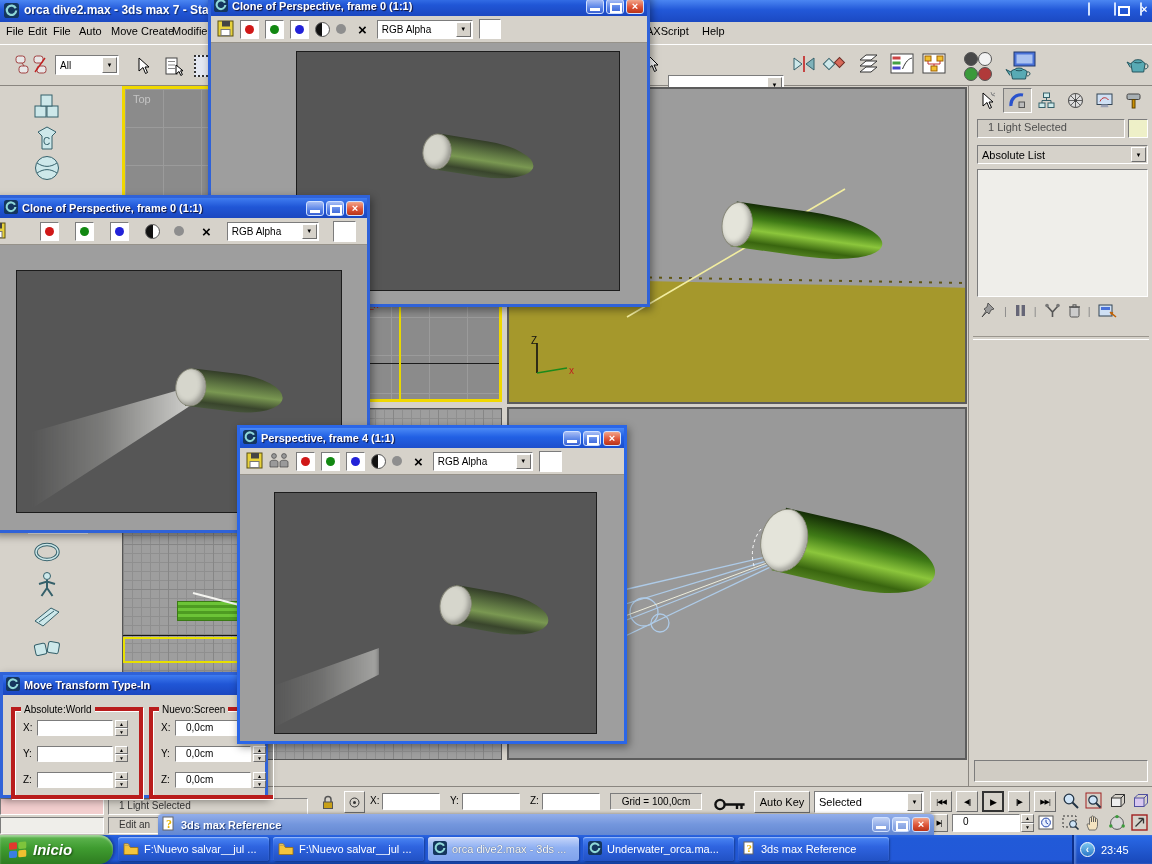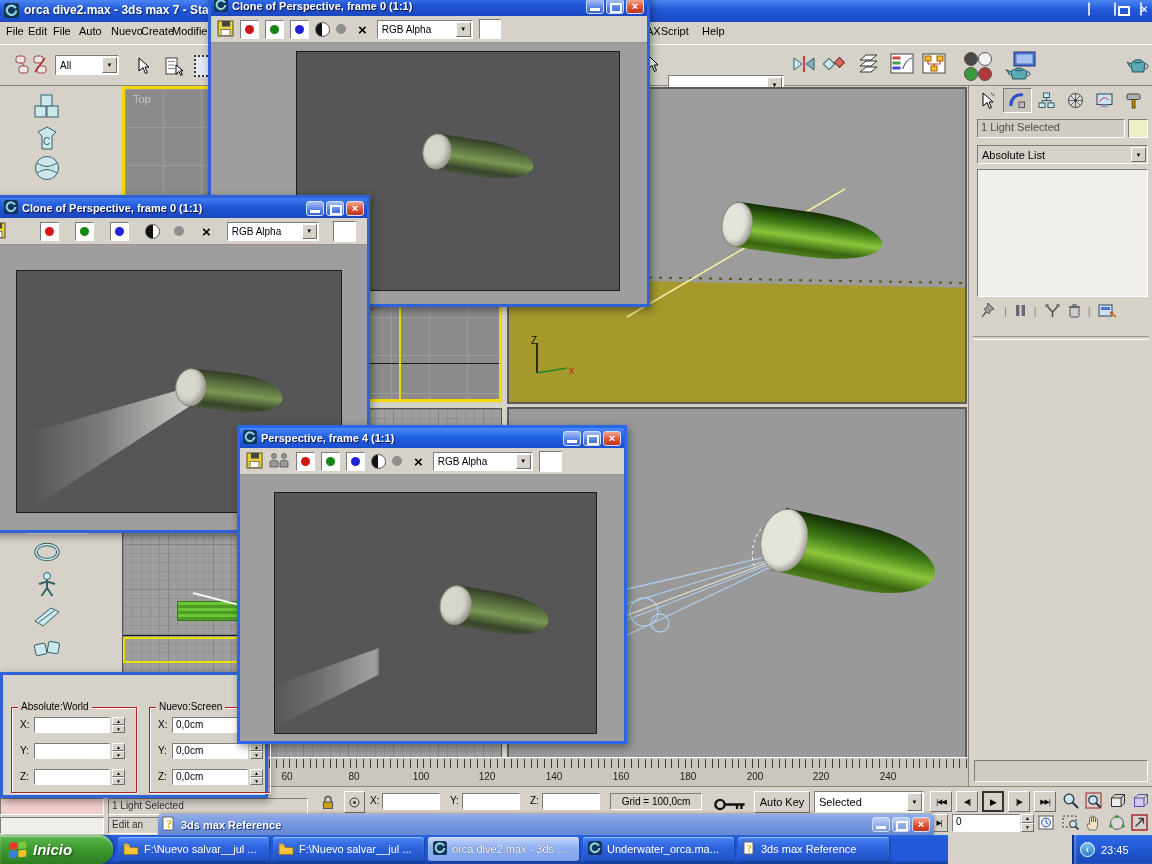--- a/index.html
+++ b/index.html
@@ -24,24 +24,24 @@
   .fw{position:absolute;border:3px solid #2f62d8;background:#d6d2ca;box-shadow:2px 3px 8px rgba(0,0,0,.4);box-sizing:border-box}
   .fwti{height:20px;display:flex;align-items:center;padding:0 3px;background:linear-gradient(#3f7cf0,#2056d6 45%,#1b47c0)}
   .fwti .t{flex:1;color:#fff;font-weight:bold;font-size:11px;white-space:nowrap;overflow:hidden;margin-left:4px;text-shadow:1px 1px 1px #113}
   .vt{position:absolute;left:0;right:0;height:27px;background:#d6d2ca;border-bottom:1px solid #96928a;display:flex;align-items:center;padding-left:6px;gap:6px;box-sizing:border-box}
   .chan{width:17px;height:17px;border:1px solid;border-color:#7c7c7c #fff #fff #7c7c7c;background:#fff;display:flex;align-items:center;justify-content:center;flex:none}
   .dot{width:9px;height:9px;border-radius:50%}
   .mono{width:13px;height:13px;border-radius:50%;background:linear-gradient(90deg,#111 50%,#fff 50%);border:1px solid #555;flex:none}
   .alpha{width:10px;height:10px;border-radius:50%;background:#8e8e8e;flex:none}
   .cb{position:relative;border:1px solid;border-color:#7c7c7c #fff #fff #7c7c7c;background:#fff;font-size:10px;display:flex;align-items:center;padding-left:4px;box-sizing:border-box}
   .cb .ar{position:absolute;right:1px;top:1px;bottom:1px;width:15px;background:#d6d2ca;border:1px solid;border-color:#fff #6e6e6e #6e6e6e #fff;display:flex;align-items:center;justify-content:center;font-size:6px;box-sizing:border-box}
-  .fld{border:1px solid;border-color:#7c7c7c #fff #fff #7c7c7c;background:#fff;font-size:10px;padding:1px 3px;box-sizing:border-box;white-space:nowrap;overflow:hidden}
+  .fld{border:1px solid;border-color:#7c7c7c #fff #fff #7c7c7c;background:#fff;font-size:10px;padding:1px 10px;box-sizing:border-box;white-space:nowrap;overflow:hidden}
   .spin{width:13px;display:flex;flex-direction:column;box-sizing:border-box}
   .spin div{flex:1;border:1px solid;border-color:#fff #6e6e6e #6e6e6e #fff;background:#d6d2ca;font-size:5px;line-height:6px;text-align:center;box-sizing:border-box}
-  .gb{position:absolute;border:1px solid #b91c1c;box-shadow:1px 1px 0 #fff,inset 1px 1px 0 #fff}
+  .gb{position:absolute;border:4px solid #b91c1c;box-shadow:1px 1px 0 #fff,inset 1px 1px 0 #fff}
   .lg{position:absolute;top:-7px;left:6px;background:#d6d2ca;padding:0 3px;font-size:10px;white-space:nowrap}
   
   .gridA{background-color:#8b8b8b;background-image:linear-gradient(#9b9b9b 1px,transparent 1px),linear-gradient(90deg,#9b9b9b 1px,transparent 1px);background-size:38px 38px}
   .gridB{background-color:#9e9e9e;background-image:linear-gradient(#868686 1px,transparent 1px),linear-gradient(90deg,#868686 1px,transparent 1px),linear-gradient(#8f8f8f 1px,transparent 1px),linear-gradient(90deg,#8f8f8f 1px,transparent 1px);background-size:45px 45px,45px 45px,9px 9px,9px 9px}
   
   .cyl{position:absolute}
   .cyl .body{position:absolute;left:12px;top:0;right:0;bottom:0;border-radius:0 50% 50% 0/0 50% 50% 0;
     background:linear-gradient(#142c06,#3f7a16 32%,#8cc63c 58%,#39650f 85%,#507f1f)}
   .cyl .cap{position:absolute;left:0;top:0;height:100%;border-radius:50%;background:#e4e4da;border:1px solid #88887a;
     box-shadow:inset -3px -2px 5px rgba(0,0,0,.3);box-sizing:border-box}
@@ -74,21 +74,21 @@
     <span class="a wb" style="left:1086px;top:3px"><span class="g-min"></span></span>
     <span class="a wb" style="left:1108px;top:3px"><span class="g-max"></span></span>
     <span class="a wb cl" style="left:1130px;top:3px"><span class="g-x">×</span></span>
   </div>
 
   <div class="a" style="left:0;top:22px;width:1152px;height:22px;background:#d6d2ca">
     <span class="menu-i" style="left:6px">File</span>
     <span class="menu-i" style="left:28px">Edit</span>
     <span class="menu-i" style="left:53px">File</span>
     <span class="menu-i" style="left:79px">Auto</span>
-    <span class="menu-i" style="left:111px">Nuevo</span>
+    <span class="menu-i" style="left:111px">Move</span>
     <span class="menu-i" style="left:141px">Create</span>
     <span class="menu-i" style="left:172px">Modifier</span>
     <span class="menu-i" style="left:646px">AXScript</span>
     <span class="menu-i" style="left:702px">Help</span>
   </div>
 
   <div class="a" style="left:0;top:44px;width:1152px;height:42px;background:#d6d2ca;border-top:1px solid #fff;border-bottom:1px solid #8a8680;box-sizing:border-box">
     <span class="tbtn" style="left:14px;top:9px">
       <svg width="16" height="22">
           <rect x="2" y="2" width="9" height="7" rx="2.5" fill="#e8e8e8" stroke="#a04040"></rect>
@@ -391,33 +391,20 @@
       <span><svg width="19" height="15">
             <rect x="1" y="2" width="13" height="11" fill="#cfe0f4" stroke="#345"></rect>
             <rect x="3" y="4" width="9" height="3" fill="#4a72d8"></rect>
             <path d="M12 9l6 5M14.8 9.2l-2.2 2.2" stroke="#c06000" stroke-width="1.6"></path>
           </svg></span>
     </div>
     <div class="a" style="left:4px;top:250px;width:176px;height:2px;border-top:1px solid #9a968e;border-bottom:1px solid #fff"></div>
     <div class="a s" style="left:5px;top:674px;width:174px;height:22px;background:#d0ccc4"></div>
   </div>
 
-  <div class="a" style="left:122px;top:757px;width:846px;height:29px;background:#cbc7bf;border-top:1px solid #fff">
-    <div class="a" style="left:0;top:1px;width:846px;height:9px;background:repeating-linear-gradient(90deg,#3e3e3e 0 1px,transparent 1px 6.7px)"></div>
-    <span class="ticklbl" style="left:165px">60</span>
-    <span class="ticklbl" style="left:232px">80</span>
-    <span class="ticklbl" style="left:299px">100</span>
-    <span class="ticklbl" style="left:365px">120</span>
-    <span class="ticklbl" style="left:432px">140</span>
-    <span class="ticklbl" style="left:499px">160</span>
-    <span class="ticklbl" style="left:566px">180</span>
-    <span class="ticklbl" style="left:633px">200</span>
-    <span class="ticklbl" style="left:699px">220</span>
-    <span class="ticklbl" style="left:766px">240</span>
-  </div>
 
   <div class="a" style="left:0;top:786px;width:1152px;height:49px;background:#d6d2ca;border-top:1px solid #8a8680">
     <div class="a fld" style="left:0;top:11px;width:104px;height:17px;background:#f2cece"></div>
     <div class="a fld" style="left:0;top:30px;width:104px;height:17px;background:#efeeea"></div>
     <div class="a fld" style="left:108px;top:11px;width:200px;height:17px;background:#d6d2ca;color:#333">
       <span>1 Light Selected</span>
     </div>
     <div class="a fld" style="left:108px;top:30px;width:200px;height:17px;background:#d6d2ca;color:#333">
       <span>Edit an</span>
     </div>
@@ -623,20 +610,30 @@
     <div class="a" style="left:21px;top:72px;width:324px;height:241px;background:#565656;border:1px solid #1c1c1c;overflow:hidden">
       <div class="beam" style="left:14px;top:110px;width:162px;height:128px;clip-path:polygon(100% 4%,0 40%,0 100%,100% 18%)"></div>
       <div class="cyl dull" style="left:158px;top:102px;width:108px;height:38px;transform:rotate(7deg)">
         <div class="body"></div>
           <div class="cap" style="width:31px"></div>
       </div>
     </div>
   </div>
 
   <div class="fw" style="left:0;top:672px;width:268px;height:126px;z-index:25">
+    <div class="fwti">
+      <span><svg width="14" height="14" viewBox="0 0 16 16">
+            <rect width="16" height="16" rx="3" fill="#14365e"></rect>
+            <path d="M12.5 5.5A5 5 0 1 0 13 8" fill="none" stroke="#8fd8d8" stroke-width="2.4"></path>
+          </svg></span>
+      <span class="t">Move Transform Type-In</span>
+      <span class="wb">
+          <span class="g-min"></span>
+        </span>
+    </div>
     <div class="gb" style="left:8px;top:32px;width:124px;height:84px">
       <span class="lg">Absolute:World</span>
       <span class="a" style="left:8px;top:11px;font-size:10px">X:</span>
       <div class="a fld" style="left:22px;top:9px;width:76px;height:16px"></div>
       <div class="spin a" style="left:100px;top:9px;height:16px">
           <div>▲</div>
           <div>▼</div>
         </div>
       <span class="a" style="left:8px;top:37px;font-size:10px">Y:</span>
       <div class="a fld" style="left:22px;top:35px;width:76px;height:16px"></div>
@@ -743,21 +740,21 @@
         <span class="g-min"></span>
       </span>
     <span class="wb faded">
         <span class="g-max"></span>
       </span>
     <span class="wb cl">
         <span class="g-x">×</span>
       </span>
   </div>
 
-  <div class="a" style="left:0;top:835px;width:948px;height:29px;z-index:45;background:linear-gradient(#2a64e0 0%,#215ad8 12%,#2258d8 85%,#123f9e 100%)">
+  <div class="a" style="left:0;top:835px;width:1152px;height:29px;z-index:45;background:linear-gradient(#2a64e0 0%,#215ad8 12%,#2258d8 85%,#123f9e 100%)">
     <div class="a c" style="left:0;top:0;width:113px;height:29px;border-radius:0 14px 14px 0;background:linear-gradient(#62b854,#3f9c30 45%,#2e7c20);box-shadow:inset 0 2px 2px rgba(255,255,255,.4),2px 0 3px rgba(0,0,0,.3);padding-left:8px;gap:5px;box-sizing:border-box">
       <span><svg width="20" height="19" viewBox="0 0 20 19">
             <g transform="skewY(-5)">
               <rect x="1" y="4" width="8" height="7" rx="1.5" fill="#e23a2e"></rect>
               <rect x="10.3" y="4" width="8" height="7" rx="1.5" fill="#7ec43c"></rect>
               <rect x="1" y="12.3" width="8" height="7" rx="1.5" fill="#3a7ee2"></rect>
               <rect x="10.3" y="12.3" width="8" height="7" rx="1.5" fill="#f0c030"></rect>
             </g>
           </svg></span>
       <span style="color:#fff;font-weight:bold;font-style:italic;font-size:15px;text-shadow:1px 1px 2px #1a4a10">Inicio</span>

